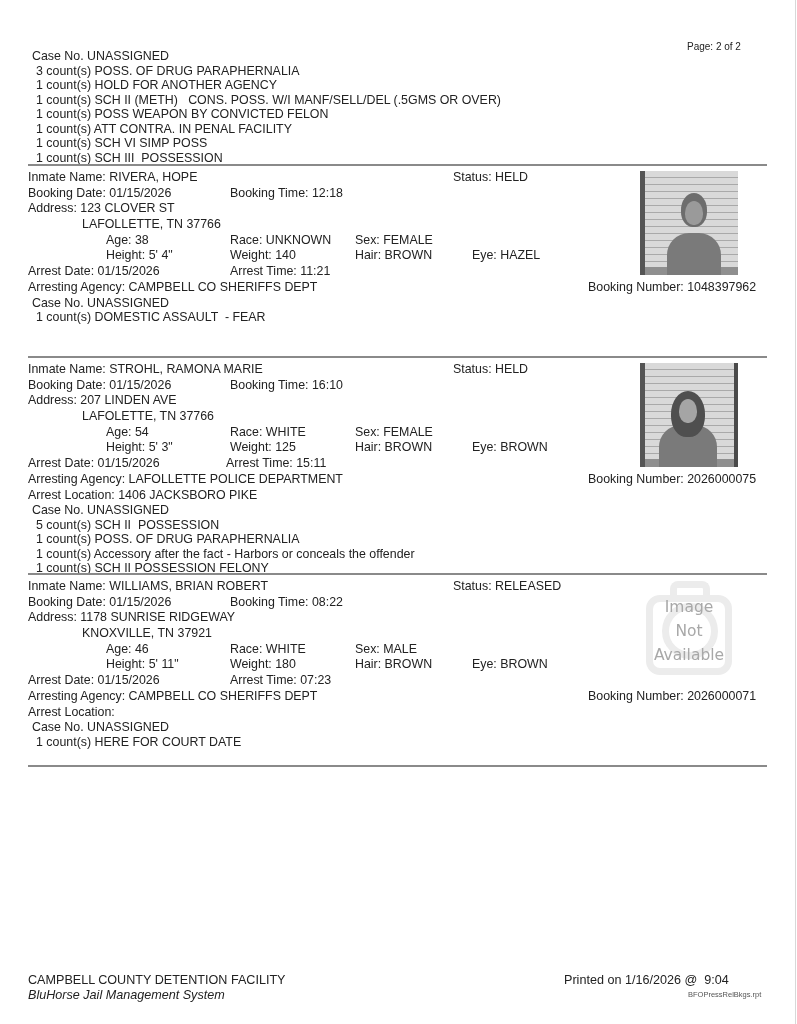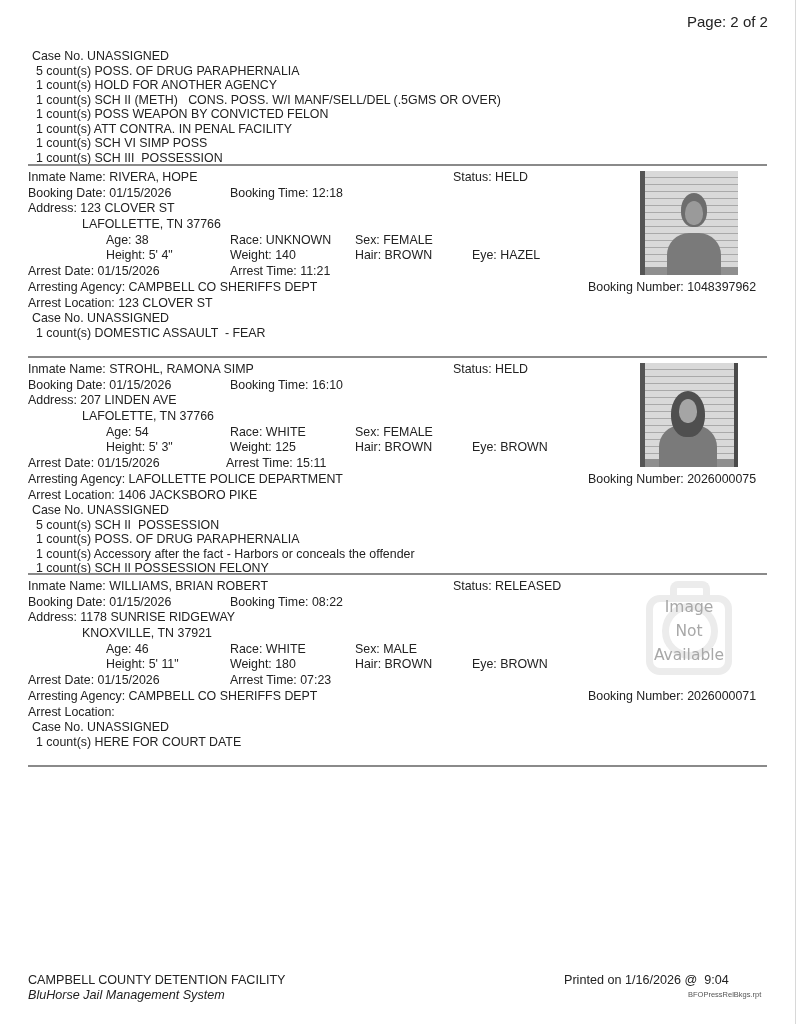--- a/index.html
+++ b/index.html
@@ -10,21 +10,21 @@
       position: relative;
       font-family: "Liberation Sans", sans-serif;
       font-size: 12.4px;
       color: #222222;
       line-height: 14.5px;
     }
     .right-edge {
       position: absolute; left: 795px; top: 0; width: 1px; height: 1024px; background: #d8d8d8;
     }
     .abs { position: absolute; white-space: nowrap; }
-    .page-num { left: 687px; top: 15px; font-size: 15px; text-align: right; }
+    .page-num { left: 687px; top: 40px; font-size: 10px; text-align: right; }
 
     .charges-block { left: 32px; top: 49px; }
     .charges-block .line { height: 14.5px; }
     .indent1 { padding-left: 4px; }
 
     .divider { position: absolute; left: 28px; width: 739px; height: 2px; background: #8a8a8a; }
 
     .record { position: absolute; left: 28px; width: 739px; }
     .row { position: relative; height: 15.7px; }
     .row span { position: absolute; top: 0; white-space: nowrap; }
@@ -73,21 +73,21 @@
   </style>
 </head>
 <body>
 
 <div class="right-edge"></div>
 
 <div class="abs page-num">Page: 2 of 2</div>
 
 <div class="abs charges-block">
   <div class="line">Case No. UNASSIGNED</div>
-  <div class="line indent1" style="white-space:pre">5 count(s) POSS. OF DRUG PARAPHERNALIA</div>
+  <div class="line indent1" style="white-space:pre">3 count(s) POSS. OF DRUG PARAPHERNALIA</div>
   <div class="line indent1" style="white-space:pre">1 count(s) HOLD FOR ANOTHER AGENCY</div>
   <div class="line indent1" style="white-space:pre">1 count(s) SCH II (METH)   CONS. POSS. W/I MANF/SELL/DEL (.5GMS OR OVER)</div>
   <div class="line indent1" style="white-space:pre">1 count(s) POSS WEAPON BY CONVICTED FELON</div>
   <div class="line indent1" style="white-space:pre">1 count(s) ATT CONTRA. IN PENAL FACILITY</div>
   <div class="line indent1" style="white-space:pre">1 count(s) SCH VI SIMP POSS</div>
   <div class="line indent1" style="white-space:pre">1 count(s) SCH III  POSSESSION</div>
 </div>
 
 <div class="divider" style="top:164px"></div>
 
@@ -118,42 +118,39 @@
       <span style="left:444px">Eye: HAZEL</span>
     </div>
   <div class="row">
       <span style="left:0">Arrest Date: 01/15/2026</span>
       <span style="left:202px">Arrest Time: 11:21</span>
     </div>
   <div class="row">
       <span style="left:0">Arresting Agency: CAMPBELL CO SHERIFFS DEPT</span>
       <span style="left:560px">Booking Number: 1048397962</span>
     </div>
-  <div class="row">
-      <span style="left:0">Arrest Location: 123 CLOVER ST</span>
-    </div>
   <div class="row" style="height:14.5px">
       <span style="left:4px">Case No. UNASSIGNED</span>
     </div>
   <div class="row" style="height:14.5px">
       <span style="left:8px;white-space:pre">1 count(s) DOMESTIC ASSAULT  - FEAR</span>
     </div>
   <div class="photo mug" style="left:612px;top:1px">
     <div class="floor"></div>
     <div class="body" style="left:22px"></div>
     <div class="head" style="left:36px;top:22px"></div>
     <div class="face" style="left:40px;top:30px"></div>
   </div>
 </div>
 
 <div class="divider" style="top:356px"></div>
 
 <div class="record" style="top:362px">
   <div class="row">
-      <span style="left:0">Inmate Name: STROHL, RAMONA SIMP</span>
+      <span style="left:0">Inmate Name: STROHL, RAMONA MARIE</span>
       <span style="left:425px">Status: HELD</span>
     </div>
   <div class="row">
       <span style="left:0">Booking Date: 01/15/2026</span>
       <span style="left:202px">Booking Time: 16:10</span>
     </div>
   <div class="row">
       <span style="left:0">Address: 207 LINDEN AVE</span>
     </div>
   <div class="row">

